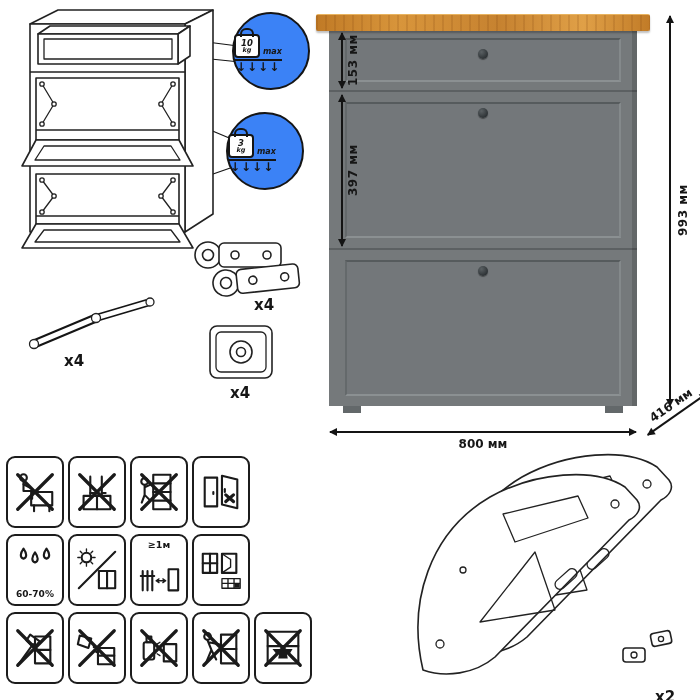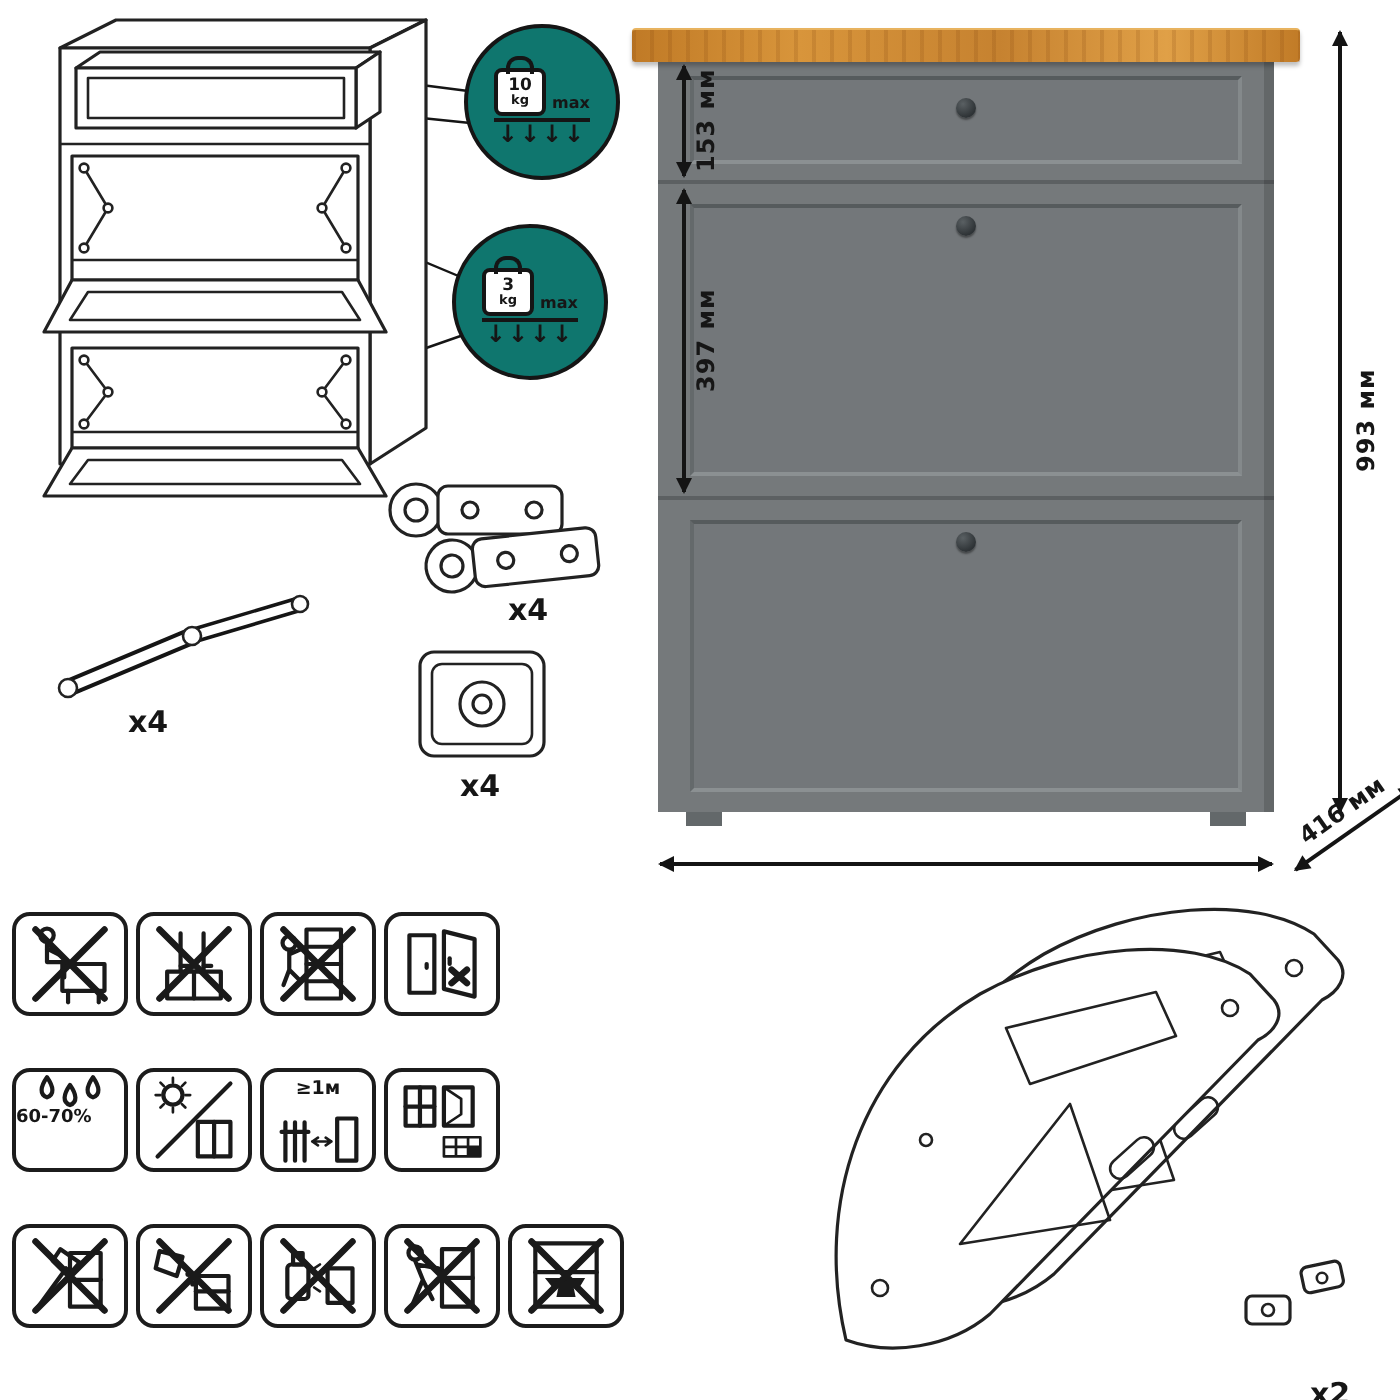--- a/index.html
+++ b/index.html
@@ -11,22 +11,22 @@
   .canvas{position:absolute;inset:0}
   svg{display:block}
   .wf{fill:#fff;stroke:#222;stroke-width:1.6;stroke-linejoin:round}
   .ln2{fill:none;stroke:#222;stroke-width:1.3;stroke-linejoin:round}
   .thin{stroke:#151515;stroke-width:1.2;fill:none}
   .jt{fill:#fff;stroke:#222;stroke-width:1.3}
 
   
   .callout{
     position:absolute;width:74px;height:74px;border:2.5px solid #151515;border-radius:50%;
-    background:#0f766e;display:flex;flex-direction:column;align-items:center;justify-content:center;
-    gap:1px;z-index:3;
+    background:#3b82f6;display:flex;flex-direction:column;align-items:flex-start;justify-content:center;
+    gap:1px;z-index:3;font-style:italic;
   }
   .w-row{display:flex;align-items:flex-end;gap:3px}
   .kb{width:22px;height:20px;border:2px solid #151515;border-radius:4px;position:relative;
       display:flex;flex-direction:column;align-items:center;justify-content:center;line-height:1;margin-top:7px;background:#fff}
   .kb::before{content:"";position:absolute;top:-8px;width:10px;height:7px;border:2px solid #151515;
       border-bottom:none;border-radius:6px 6px 0 0}
   .kb-val{font-size:8.5px;font-weight:bold}
   .kb-unit{font-size:6.5px;font-weight:bold}
   .max{font-size:8px;font-weight:bold;margin-bottom:2px}
   .arrows{font-size:12px;font-weight:bold;border-top:2px solid #151515;padding:0 2px;letter-spacing:1px;line-height:1.15}
@@ -65,25 +65,25 @@
   .vlabel{position:absolute;writing-mode:vertical-rl;transform:rotate(180deg);font-size:12px;font-weight:bold;
     display:flex;align-items:center;justify-content:center;letter-spacing:.5px;z-index:4;white-space:nowrap}
   .hlabel{position:absolute;font-size:12px;font-weight:bold;text-align:center;z-index:4;white-space:nowrap}
   .dim-depth{position:absolute;left:638px;top:421px;width:72px;transform:rotate(-35deg);transform-origin:0 50%;z-index:4}
   .dim-depth .hline{left:0;top:16px;width:72px}
   .dim-depth .hlabel{left:0;top:-1px;width:72px}
 
   
   .prow{position:absolute;left:6px;display:flex;gap:4px;z-index:2}
   #prow1{top:456px}#prow2{top:534px}#prow3{top:612px}
-  .tile{position:relative;width:58px;height:52px;border:2.5px solid #1c1c1c;border-radius:9px;background:#fff;
+  .tile{position:relative;width:58px;height:72px;border:2.5px solid #1c1c1c;border-radius:9px;background:#fff;
     flex:none;display:flex;align-items:center;justify-content:center;box-sizing:border-box}
   .tile svg{width:46px;height:46px}
   .tile.haslabel svg{margin-top:-14px}
-  .tlabel{position:absolute;left:0;right:0;bottom:20px;text-align:left;font-size:9px;font-weight:bold}
+  .tlabel{position:absolute;left:0;right:0;bottom:5px;text-align:center;font-size:9px;font-weight:bold}
   .tlabel.small{font-size:7.5px}
   .tlabel-top{position:absolute;left:0;right:0;top:3px;text-align:center;font-size:9.5px;font-weight:bold}
   .pg path,.pg rect,.pg circle,.pg line,.pg ellipse,.pg polygon{
     stroke:#1a1a1a;stroke-width:2.2;fill:none;stroke-linecap:round;stroke-linejoin:round}
   .pg .fillb{fill:#1a1a1a;stroke:none}
   .pg .cross{stroke-width:3.4}
   .pg .thin1{stroke-width:1.4}
 </style>
 </head>
 <body>
@@ -214,20 +214,21 @@
   <div class="vline" style="left:341px;top:33px;height:55px"></div>
   <div class="vlabel" style="left:346px;top:33px;height:55px">153 мм</div>
 
   <div class="vline" style="left:341px;top:95px;height:151px"></div>
   <div class="vlabel" style="left:346px;top:95px;height:151px">397 мм</div>
 
   <div class="vline" style="left:669px;top:16px;height:390px"></div>
   <div class="vlabel" style="left:676px;top:150px;height:120px">993 мм</div>
 
   <div class="hline" style="left:330px;top:431px;width:306px"></div>
+  <div class="hlabel" style="left:330px;top:437px;width:306px">800 мм</div>
 
   <div class="dim-depth">
     <div class="hlabel">416 мм</div>
     <div class="hline"></div>
   </div>
 
   <div class="prow" id="prow1">
     <div class="tile">
       <svg class="pg" viewBox="0 0 48 48">
         <rect x="20" y="24" width="22" height="14"></rect>

